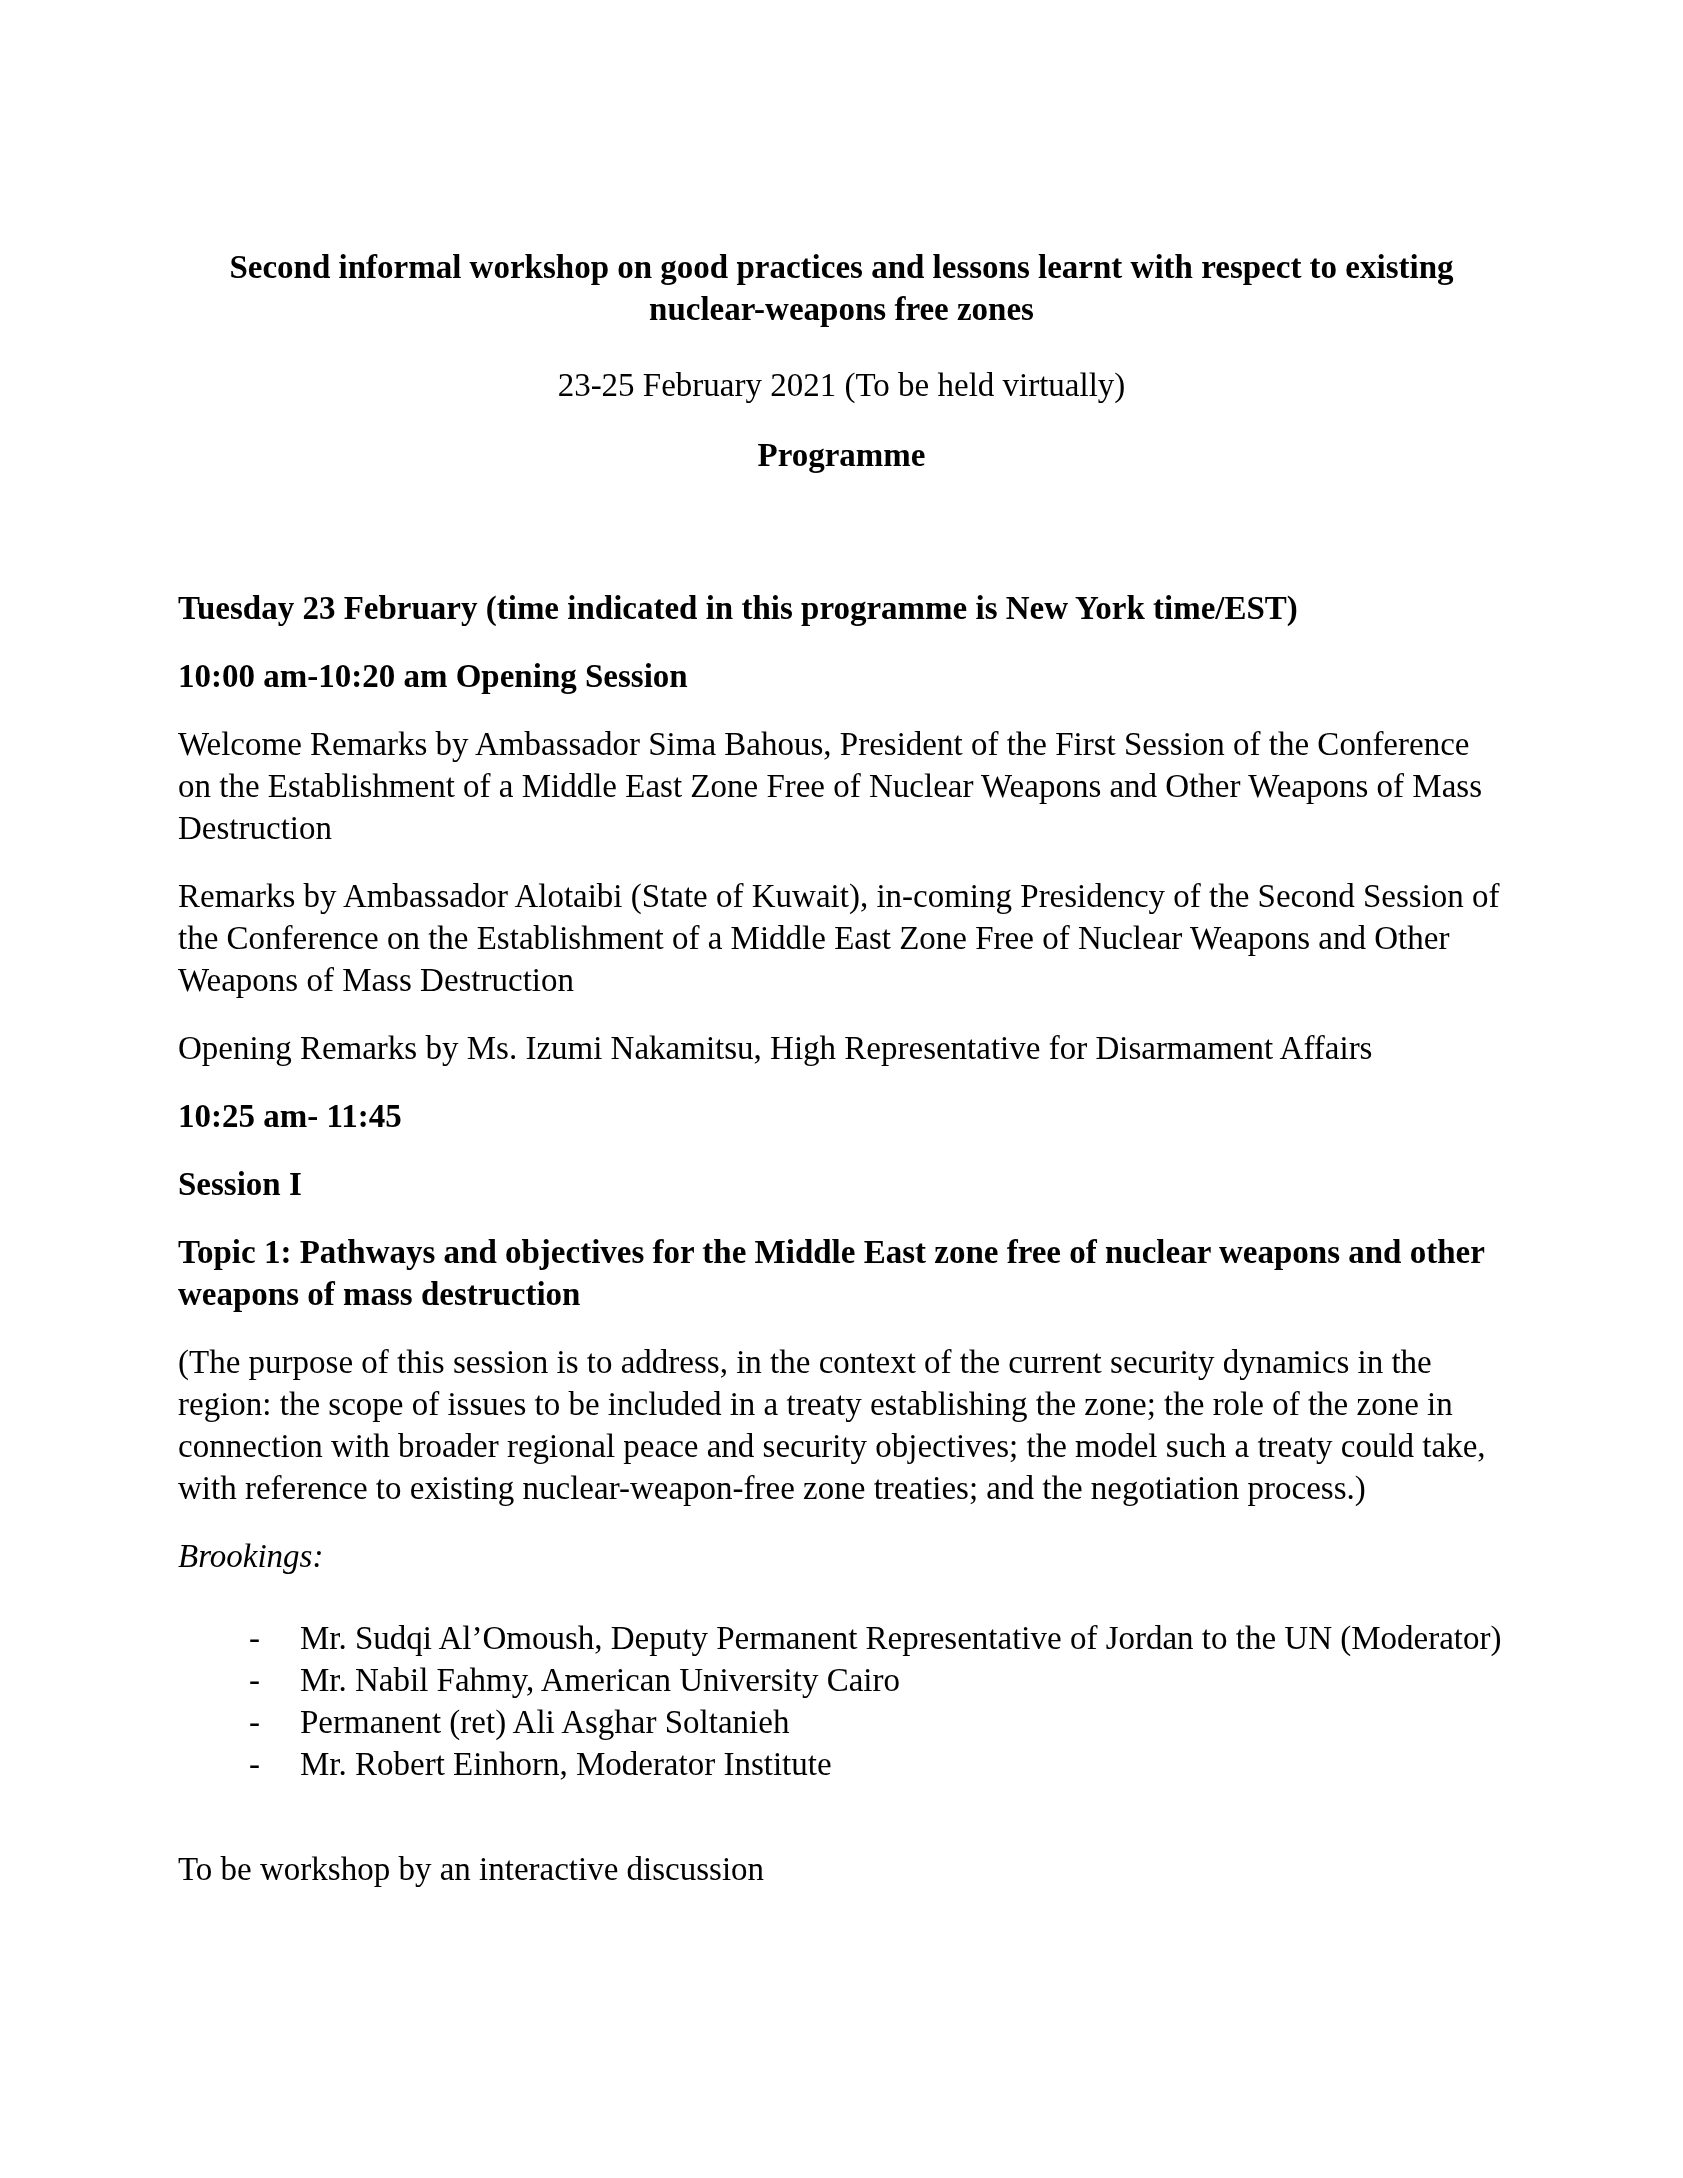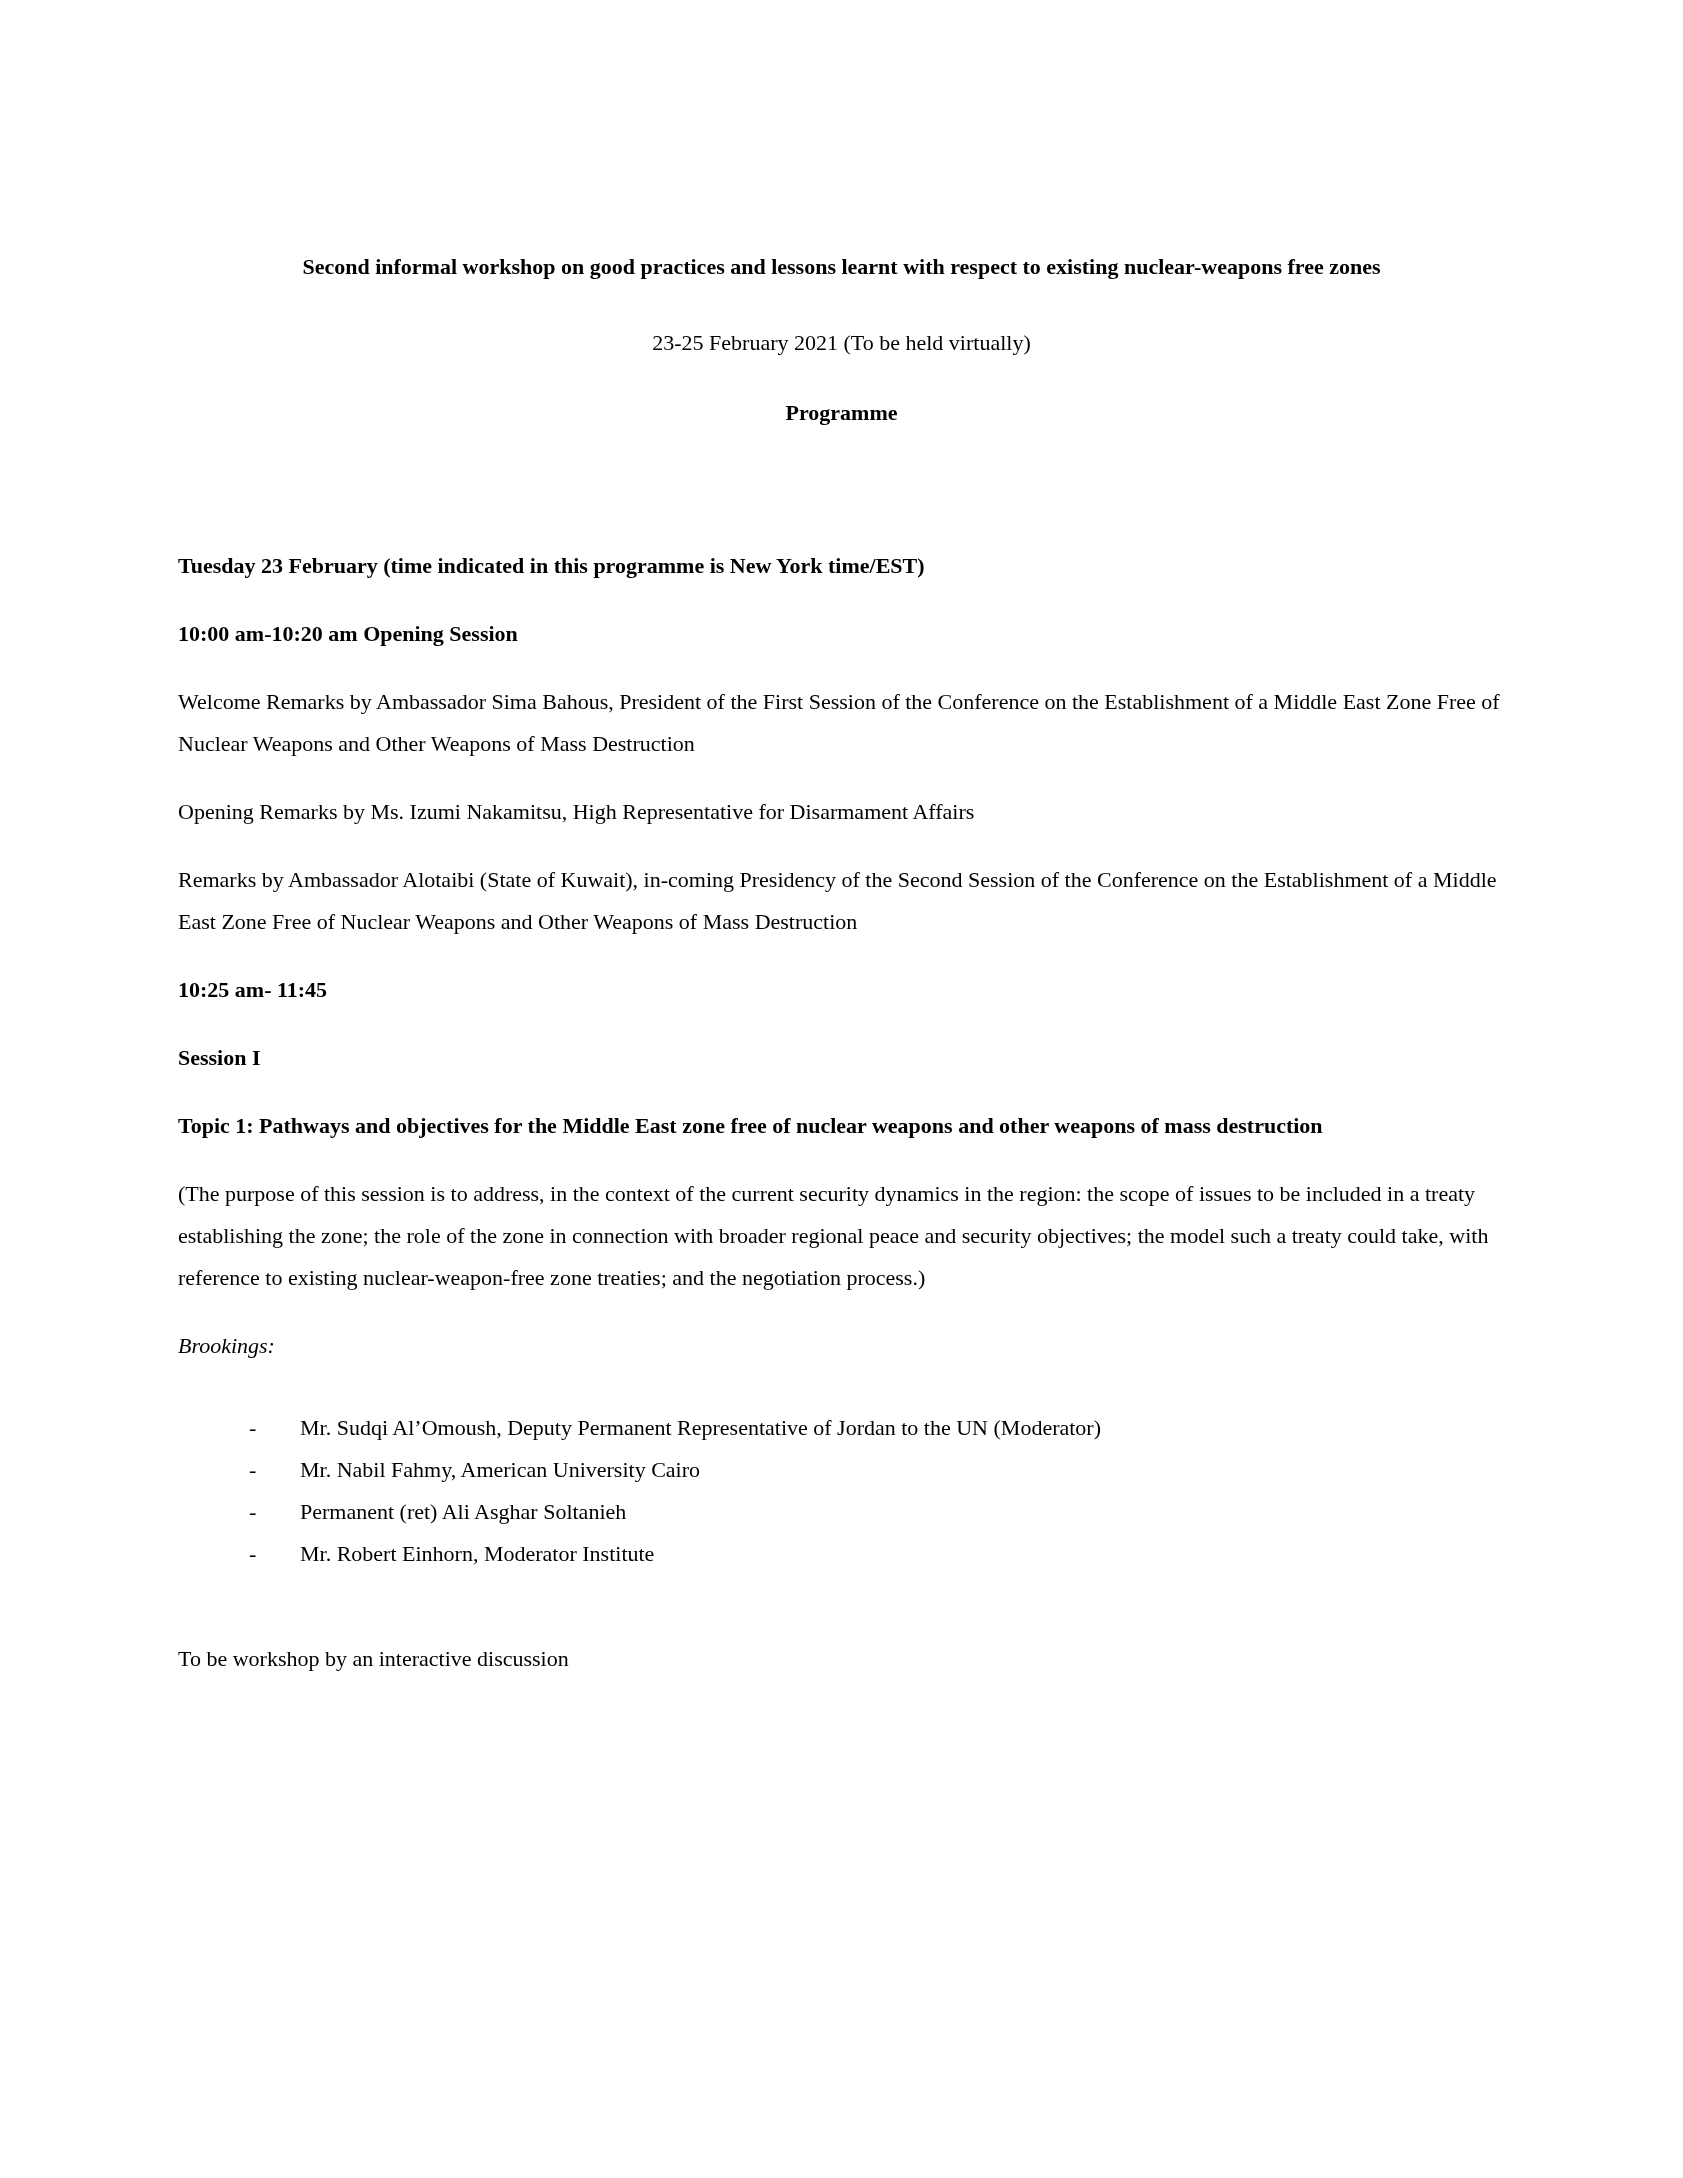--- a/index.html
+++ b/index.html
@@ -8,21 +8,21 @@
     background: #ffffff;
   }
   .page {
     position: relative;
     width: 1683px;
     height: 2178px;
     box-sizing: border-box;
     background: #ffffff;
     color: #000000;
     font-family: "Liberation Serif", "DejaVu Serif", serif;
-    font-size: 22px;
+    font-size: 33px;
     line-height: 42px;
     padding: 246px 178px 59px 178px;
     overflow: hidden;
   }
   .centered { text-align: center; }
   .doc-title {
     font-weight: bold;
     margin: 0 0 34px 0;
   }
   .date-line {
@@ -70,23 +70,23 @@
   <div class="date-line centered">23-25 February 2021 (To be held virtually)</div>
 
   <div class="programme-heading centered">Programme</div>
 
   <div class="heading">Tuesday 23 February (time indicated in this programme is New York time/EST)</div>
 
   <div class="heading">10:00 am-10:20 am Opening Session</div>
 
   <div class="para">Welcome Remarks by Ambassador Sima Bahous, President of the First Session of the Conference on the Establishment of a Middle East Zone Free of Nuclear Weapons and Other Weapons of Mass Destruction</div>
 
+  <div class="para">Remarks by Ambassador Alotaibi (State of Kuwait), in-coming Presidency of the Second Session of the Conference on the Establishment of a Middle East Zone Free of Nuclear Weapons and Other Weapons of Mass Destruction</div>
+
   <div class="para">Opening Remarks by Ms. Izumi Nakamitsu, High Representative for Disarmament Affairs</div>
-
-  <div class="para">Remarks by Ambassador Alotaibi (State of Kuwait), in-coming Presidency of the Second Session of the Conference on the Establishment of a Middle East Zone Free of Nuclear Weapons and Other Weapons of Mass Destruction</div>
 
   <div class="heading">10:25 am- 11:45</div>
 
   <div class="heading">Session I</div>
 
   <div class="heading">Topic 1: Pathways and objectives for the Middle East zone free of nuclear weapons and other weapons of mass destruction</div>
 
   <div class="para">(The purpose of this session is to address, in the context of the current security dynamics in the region: the scope of issues to be included in a treaty establishing the zone; the role of the zone in connection with broader regional peace and security objectives; the model such a treaty could take, with reference to existing nuclear-weapon-free zone treaties; and the negotiation process.)</div>
 
   <div class="panelists-label">Brookings:</div>

